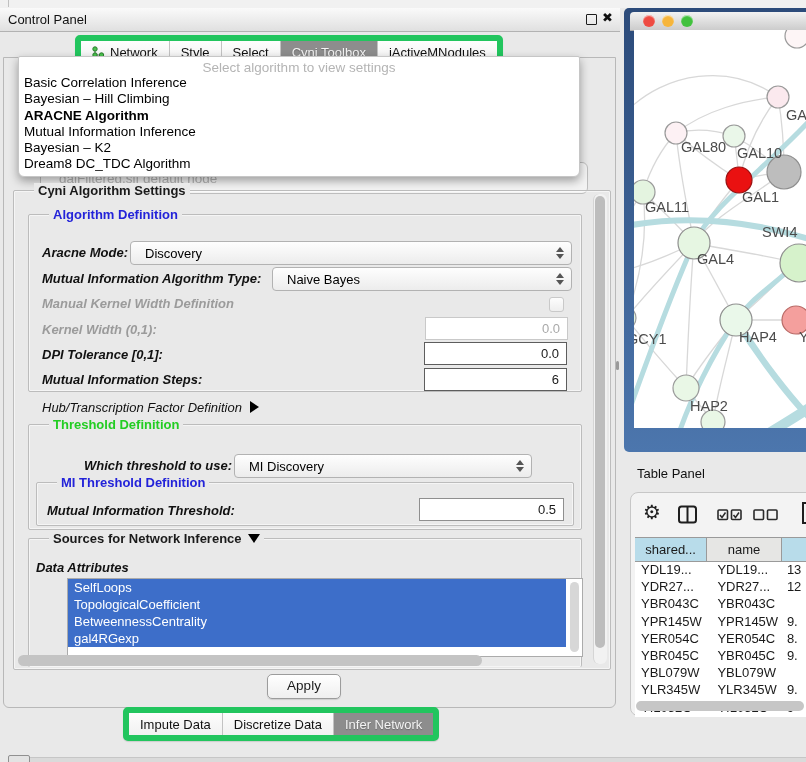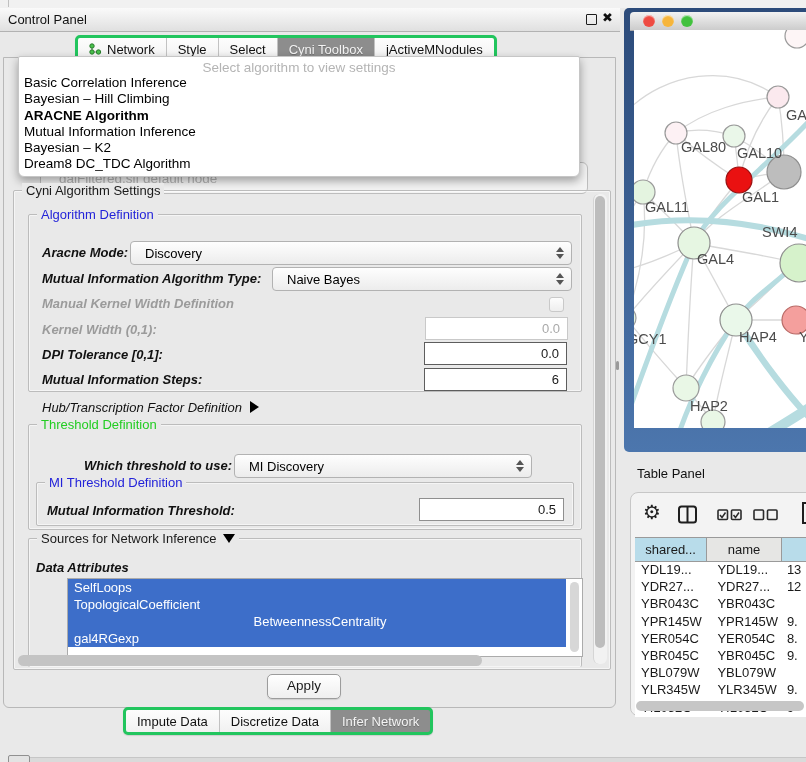--- a/index.html
+++ b/index.html
@@ -17,21 +17,21 @@
   .top-tick{left:8px;top:0;width:1px;height:7px;background:#c0c0c0;}
   .cp-header{left:0;top:8px;width:620px;height:23px;
     background:linear-gradient(#fafafa,#e0e0e0);
     border-bottom:1px solid #b2b2b2;}
   .cp-title{left:8px;top:12px;font-size:13px;color:#111;}
   .float-icon{left:586px;top:14px;width:9px;height:9px;border:1.6px solid #1d1d1d;border-radius:1px;}
   .close-icon{left:602px;top:10px;font-size:13px;font-weight:bold;color:#111;}
 
   
   .tabgroup{display:flex;align-items:stretch;height:22px;
-    border:3px solid #22c55e;border-radius:5px;overflow:hidden;
+    border:6px solid #22c55e;border-radius:5px;overflow:hidden;
     background:#22c55e;box-shadow:0 1px 1px rgba(0,0,0,.12);}
   .tab{display:flex;align-items:center;padding:0 11px;background:linear-gradient(#fdfdfd,#f1f1f1);
     border-right:1px solid #c2c2c2;color:#111;cursor:default;white-space:nowrap;}
   .tab:last-child{border-right:none;}
   .tab.sel{background:#8d8d8d;color:#f4f4f4;text-shadow:0 1px 1px rgba(0,0,0,.25);}
   .top-tabs{left:75px;top:35px;}
   .bottom-tabs{left:123px;top:707px;}
   .net-icon{width:13px;height:13px;margin-right:5px;}
 
   
@@ -46,21 +46,21 @@
   
   .popup{left:18px;top:56px;width:560px;height:119px;background:#ffffff;
     border:1px solid #c6c6c6;border-radius:2px 2px 6px 6px;
     box-shadow:0 4px 10px rgba(0,0,0,.35);}
   .pop-prompt{text-align:center;color:#b4b4b4;font-size:13.5px;padding-top:3px;height:15px;}
   .pop-item{font-size:13.5px;line-height:16.3px;padding-left:5px;color:#000;}
   .pop-item.sel{font-weight:bold;}
 
   
   .groupbox{border:1px solid #bcbcbc;border-radius:2px;box-shadow:inset 0 0 0 1px rgba(255,255,255,.55);}
-  .legend{position:absolute;top:-8px;left:8px;background:#e9e9e9;padding:0 4px;font-size:13px;}
+  .legend{position:absolute;top:-8px;left:20px;background:#e9e9e9;padding:0 4px;font-size:13px;font-weight:bold;}
   .legend.blue{color:#2323d9;}
   .legend.green{color:#22cd22;}
   .settings{left:13px;top:190px;width:596px;height:478px;}
   .lbl{font-size:13px;color:#111;font-style:italic;}
   .lbl.b{font-weight:bold;}
   .lbl.dis{color:#9b9b9b;font-weight:bold;}
 
   .combo{background:linear-gradient(#fefefe,#ececec);border:1px solid #b2b2b2;border-radius:4px;height:22px;}
   .combo .cval{position:absolute;left:14px;top:4px;font-size:13px;color:#000;}
   .stepper{position:absolute;right:7px;top:4px;width:8px;height:14px;}
@@ -237,21 +237,21 @@
 </div>
 
 <div class="abs groupbox" style="left:28px;top:538px;width:552px;height:128px;border-bottom:none;">
   <span class="legend"><span>Sources for Network Inference</span><span class="tri-down"></span></span>
 </div>
 <div class="abs lbl b" style="left:36px;top:560px;">Data Attributes</div>
 <div class="abs attr-list">
   <div id="attr-items">
       <div class="attr-item" style="background: rgb(61, 110, 201);">SelfLoops</div>
       <div class="attr-item" style="background: rgb(61, 110, 201);">TopologicalCoefficient</div>
-      <div class="attr-item" style="background: rgb(61, 110, 201); text-align: center;">BetweennessCentrality</div>
+      <div class="attr-item" style="background: rgb(61, 110, 201);">BetweennessCentrality</div>
       <div class="attr-item" style="background: rgb(61, 110, 201);">gal4RGexp</div>
     </div>
   <div class="attr-scroll"></div>
 </div>
 
 <div class="abs vscroll-track"></div>
 <div class="abs vscroll-thumb"></div>
 <div class="abs hscroll-thumb"></div>
 
 <div class="abs apply-btn">Apply</div>

